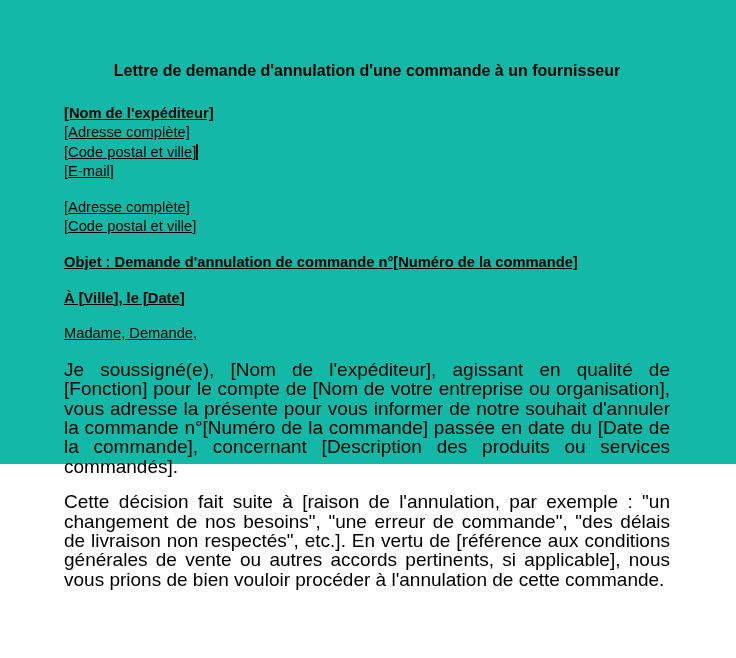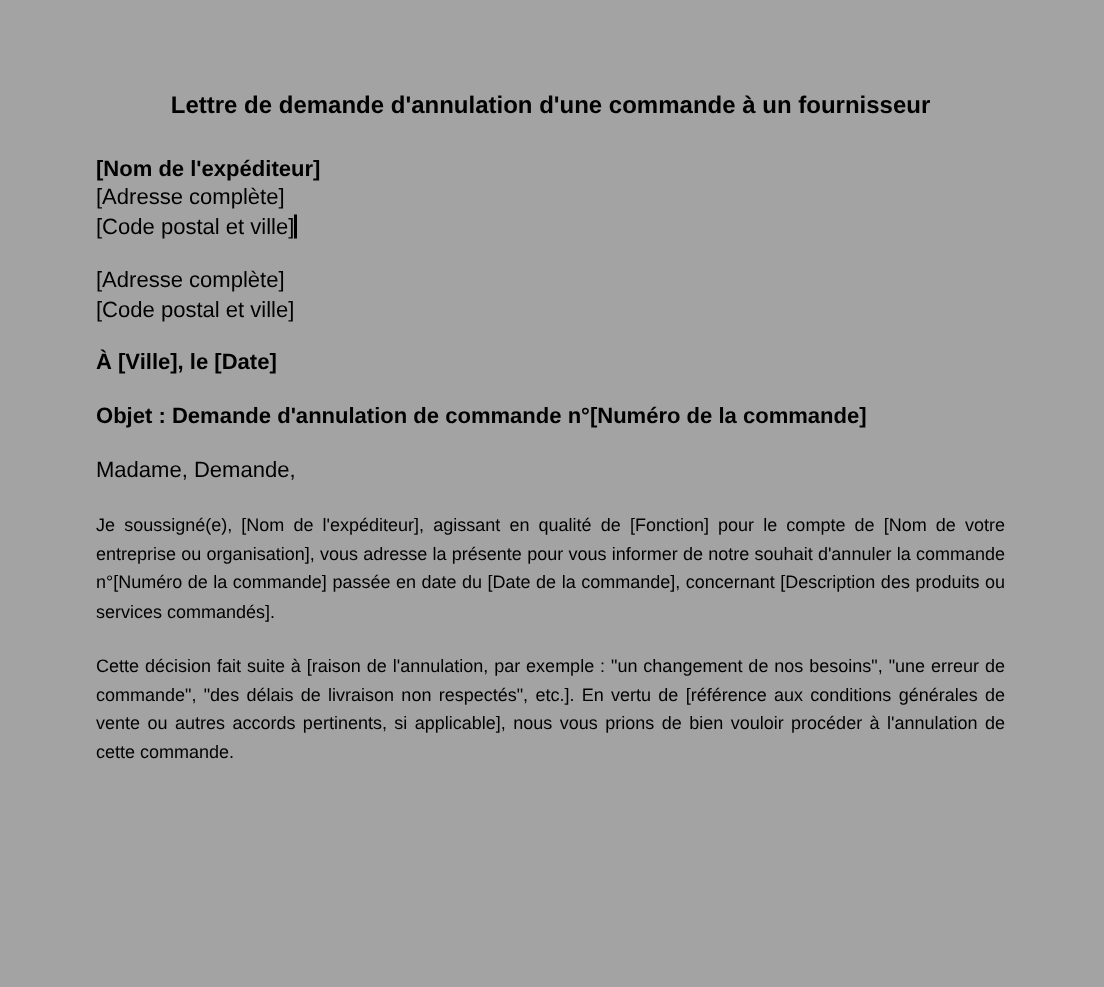--- a/index.html
+++ b/index.html
@@ -10,44 +10,45 @@
   body {
     width: 736px;
     height: 658px;
     overflow: hidden;
     font-family: "Liberation Sans", "DejaVu Sans", sans-serif;
     color: #000000;
   }
   .page {
     box-sizing: border-box;
     width: 736px;
-    height: 658px;
+    height: 464px;
     padding: 61px 66px 0 64px;
-    background: #a3a3a3;
+    background: #14b8a6;
   }
   .doc-title {
     font-size: 16px;
     font-weight: bold;
     line-height: 20px;
     text-align: center;
     margin: 0 0 23px 0;
   }
   .block {
     margin: 0 0 16.5px 0;
   }
   .line {
     font-size: 14.7px;
     line-height: 19.3px;
     white-space: pre;
+    text-decoration: underline;
   }
   .bold {
     font-weight: bold;
   }
   .para {
-    font-size: 12px;
+    font-size: 19px;
     line-height: 19.3px;
     text-align: justify;
     margin: 0 0 16.5px 0;
   }
   .caret {
     display: inline-block;
     width: 2px;
     height: 16px;
     background: #000000;
     vertical-align: -3px;
@@ -58,33 +59,34 @@
 <body>
 
 <div class="page">
 
   <h1 class="doc-title">Lettre de demande d'annulation d'une commande à un fournisseur</h1>
 
   <div class="block">
     <div class="line bold">[Nom de l'expéditeur]</div>
     <div class="line">[Adresse complète]</div>
     <div class="line"><span>[Code postal et ville]</span><span class="caret"></span></div>
+    <div class="line">[E-mail]</div>
   </div>
 
   <div class="block">
     <div class="line">[Adresse complète]</div>
     <div class="line">[Code postal et ville]</div>
   </div>
 
   <div class="block">
-    <div class="line bold">À [Ville], le [Date]</div>
+    <div class="line bold">Objet : Demande d'annulation de commande n°[Numéro de la commande]</div>
   </div>
 
   <div class="block">
-    <div class="line bold">Objet : Demande d'annulation de commande n°[Numéro de la commande]</div>
+    <div class="line bold">À [Ville], le [Date]</div>
   </div>
 
   <div class="block">
     <div class="line">Madame, Demande,</div>
   </div>
 
   <p class="para">Je soussigné(e), [Nom de l'expéditeur], agissant en qualité de [Fonction] pour le compte de [Nom de votre entreprise ou organisation], vous adresse la présente pour vous informer de notre souhait d'annuler la commande n°[Numéro de la commande] passée en date du [Date de la commande], concernant [Description des produits ou services commandés].</p>
 
   <p class="para">Cette décision fait suite à [raison de l'annulation, par exemple : "un changement de nos besoins", "une erreur de commande", "des délais de livraison non respectés", etc.]. En vertu de [référence aux conditions générales de vente ou autres accords pertinents, si applicable], nous vous prions de bien vouloir procéder à l'annulation de cette commande.</p>
 

